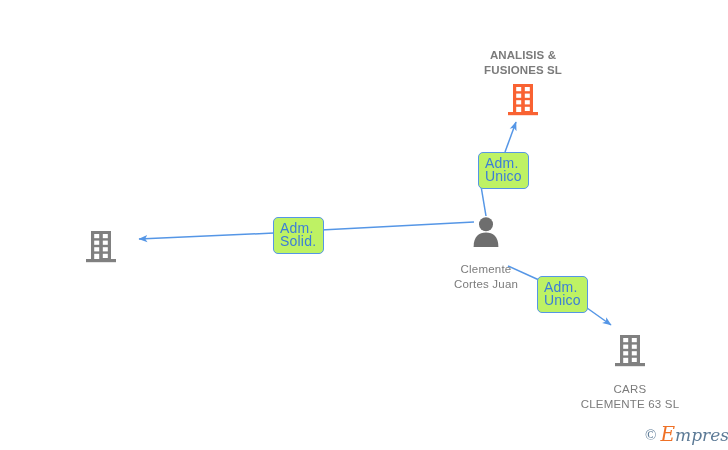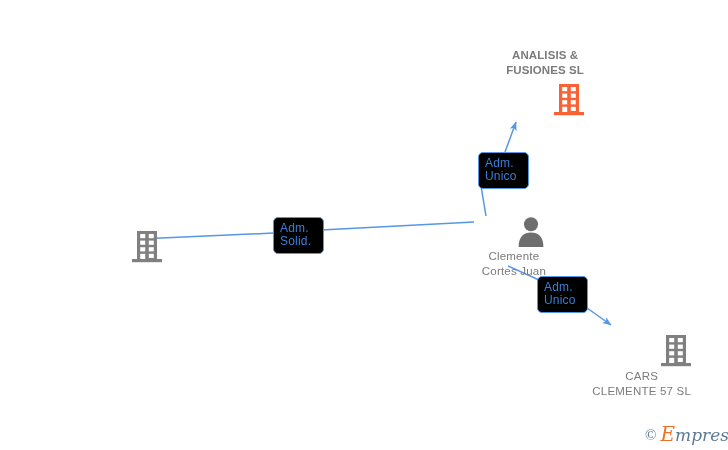--- a/index.html
+++ b/index.html
@@ -23,51 +23,51 @@
     top: 0;
     width: 728px;
     height: 450px;
   }
 
   
   .node {
     position: absolute;
     display: flex;
     flex-direction: column;
-    align-items: flex-end;
+    align-items: center;
     text-align: center;
     line-height: 15px;
   }
   .node-label {
     font-size: 11.5px;
     color: #7b7b7b;
     letter-spacing: 0.2px;
     white-space: pre-line;
   }
   .node-label.top {
     margin-bottom: 6px;
     font-weight: bold;
     letter-spacing: 0.1px;
   }
   .node-label.bottom {
-    margin-top: 0;
+    margin-top: 13px;
   }
   .node-icon {
     display: block;
   }
 
   
   .rel-box {
     position: absolute;
     box-sizing: border-box;
     border: 1.4px solid #5596e6;
     border-radius: 5px;
-    background: #000000;
+    background: #bef264;
     color: #3b7dd8;
-    font-size: 12px;
+    font-size: 14px;
     line-height: 13px;
     text-align: center;
     padding: 4px 20px 5px 6px;
     white-space: pre-line;
     letter-spacing: 0.2px;
   }
 </style>
 </head>
 <body>
 
@@ -149,21 +149,21 @@
         <rect x="16.8" y="3.0" width="5" height="4.2" fill="#ffffff"></rect>
         <rect x="8.2" y="9.6" width="5" height="4.2" fill="#ffffff"></rect>
         <rect x="16.8" y="9.6" width="5" height="4.2" fill="#ffffff"></rect>
         <rect x="8.2" y="16.2" width="5" height="4.2" fill="#ffffff"></rect>
         <rect x="16.8" y="16.2" width="5" height="4.2" fill="#ffffff"></rect>
         <rect x="8.2" y="22.8" width="5" height="5.2" fill="#ffffff"></rect>
         <rect x="16.8" y="22.8" width="5" height="4.2" fill="#ffffff"></rect>
       </svg>
     </span>
     <div class="node-label bottom">CARS
-CLEMENTE 57 SL</div>
+CLEMENTE 63 SL</div>
   </div>
 
   <div class="rel-box" style="left:478px; top:152px; width:51px;">Adm.
 Unico</div>
 
   <div class="rel-box" style="left:273px; top:217px; width:51px;">Adm.
 Solid.</div>
 
   <div class="rel-box" style="left:537px; top:276px; width:51px;">Adm.
 Unico</div>

